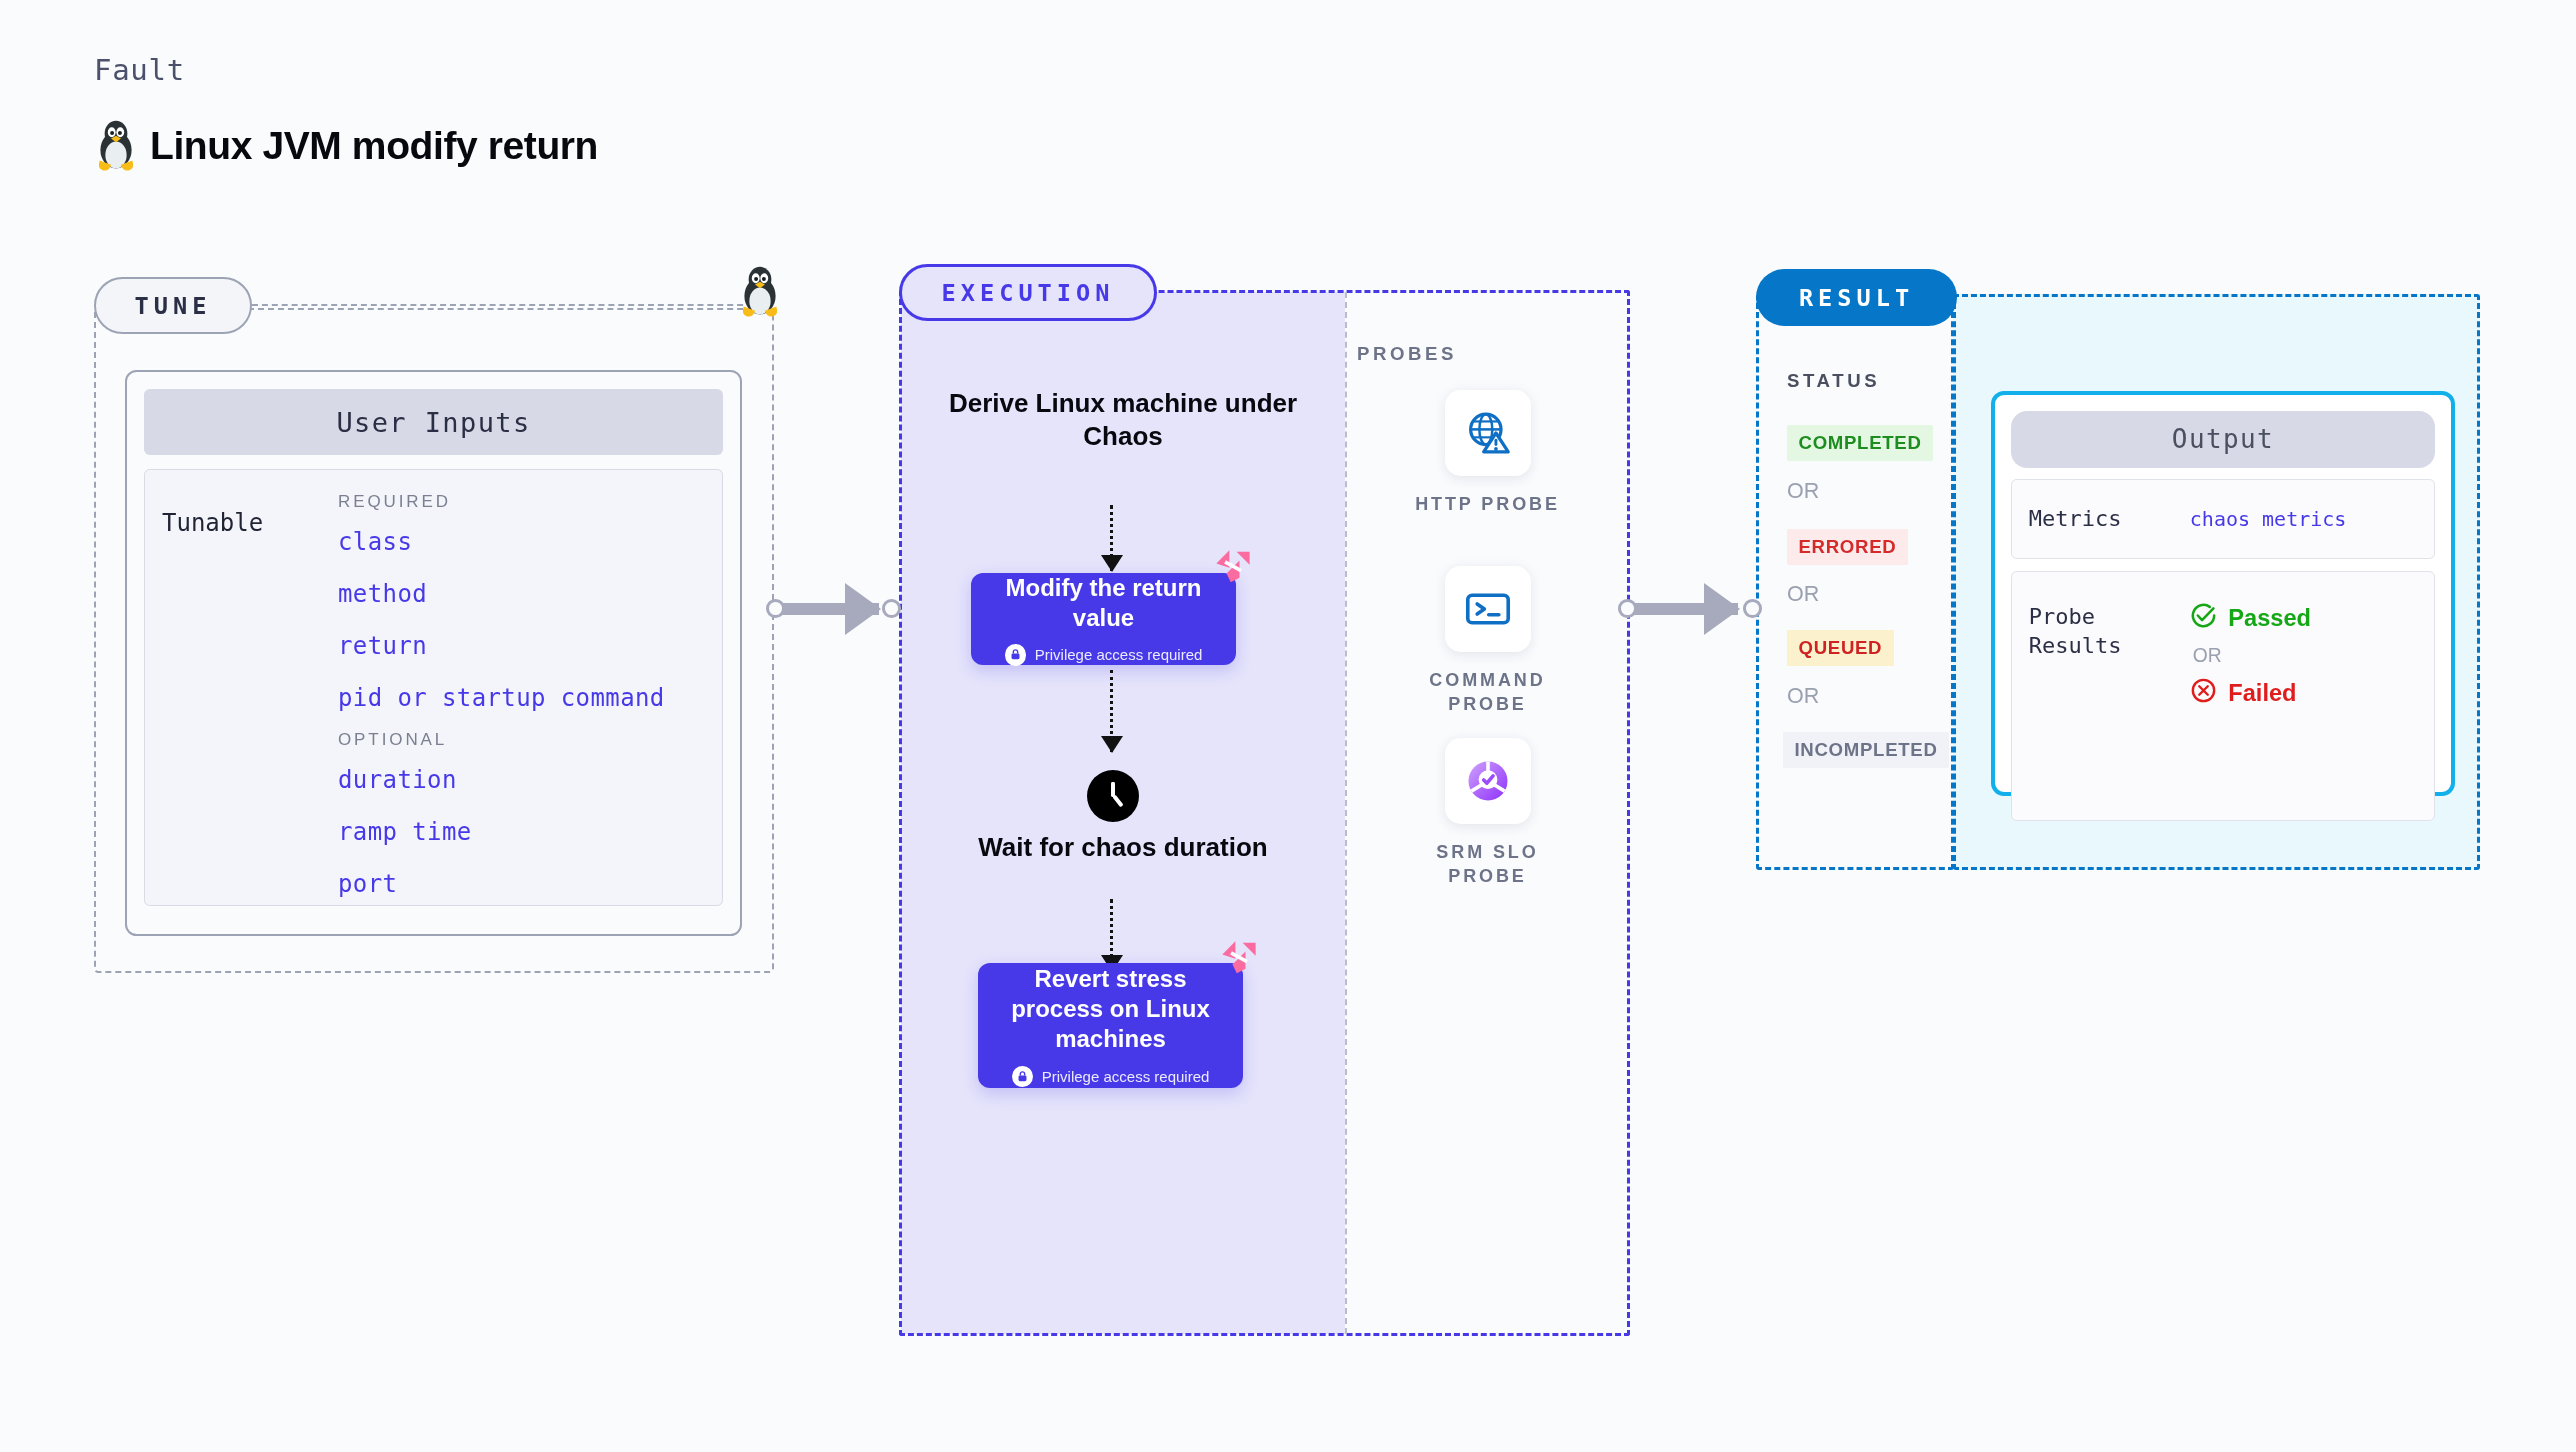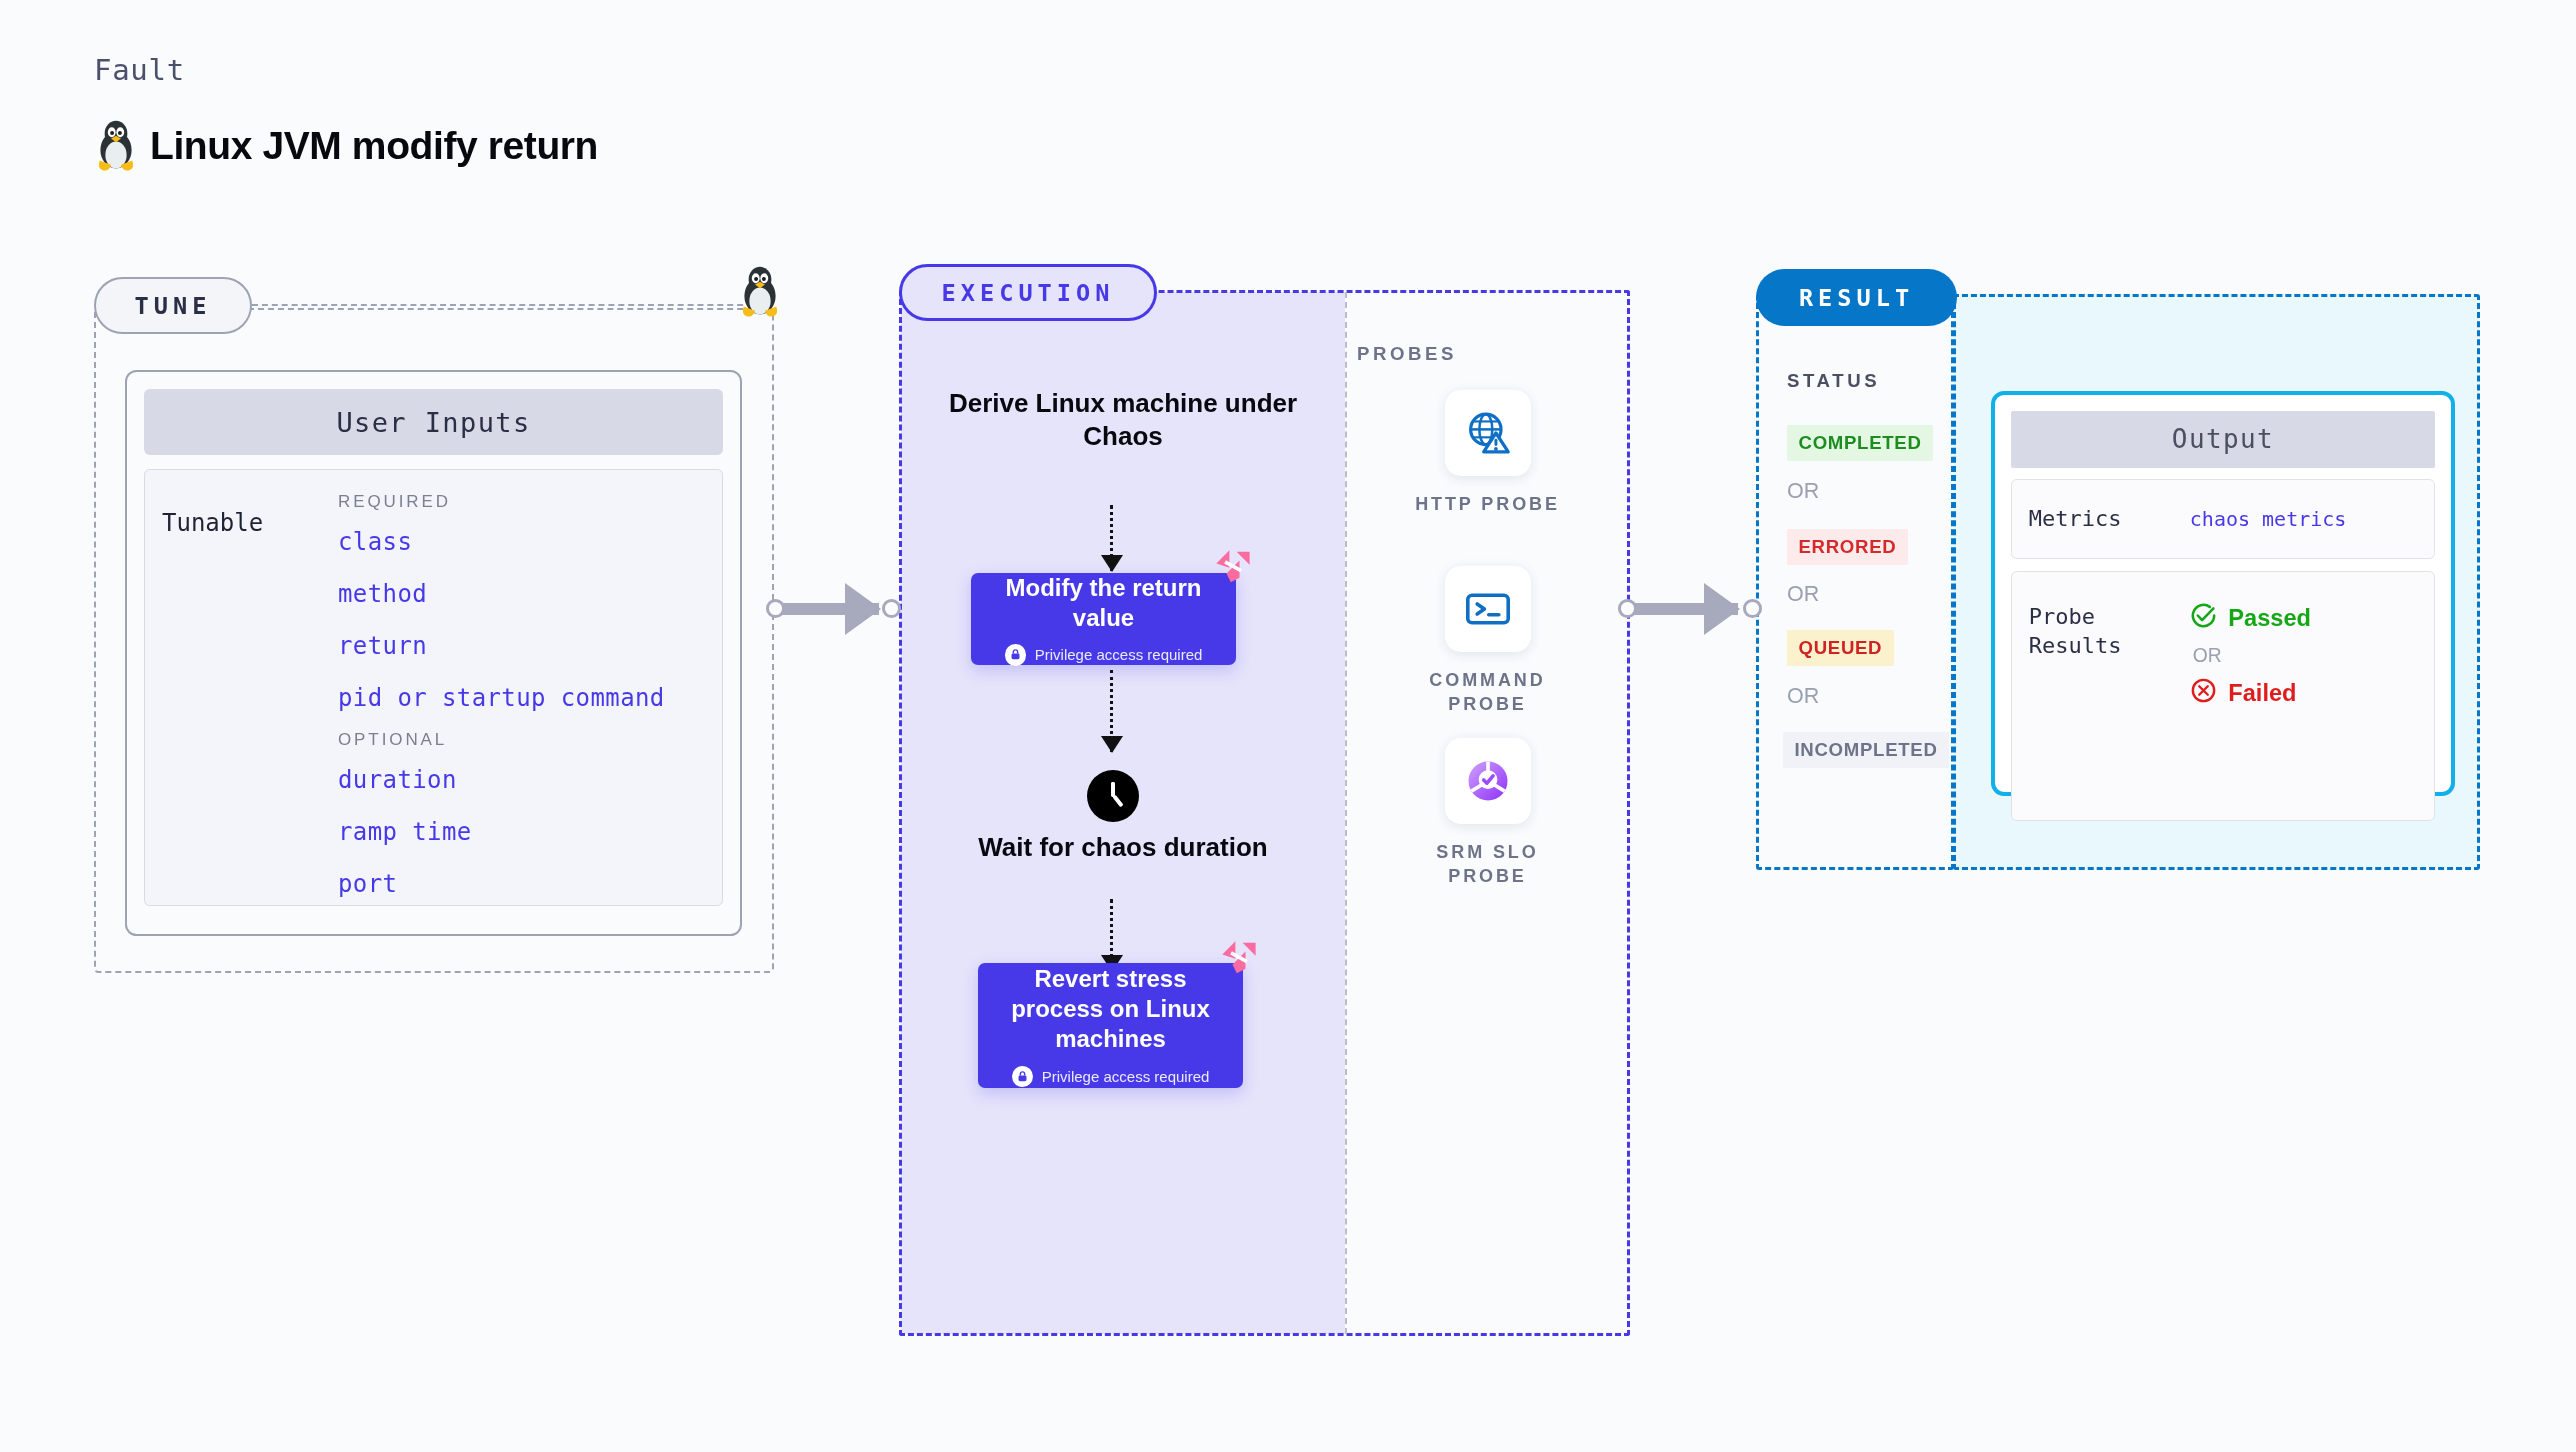--- a/index.html
+++ b/index.html
@@ -126,21 +126,21 @@
     position: absolute; left: 0; top: 0; width: 0; height: 100%;
     border-left: 3.6px dotted #111;
   }
   .dotted-arrow .tip {
     position: absolute; left: -9.3px; bottom: -1.4px; width: 0; height: 0;
     border-left: 11.5px solid transparent; border-right: 11.5px solid transparent;
     border-top: 17px solid #111;
   }
 
   .action-box {
-    position: absolute; background: #4739e8; border-radius: 7px;
+    position: absolute; background: #4739e8; border-radius: 12px;
     box-shadow: 0 5.7px 15.8px rgba(71,57,232,0.22);
     display: flex; flex-direction: column; align-items: center; justify-content: center;
     box-sizing: border-box; padding: 13px 18.6px; z-index: 4;
   }
   .action-title {
     color: #fff; font-size: 24px; font-weight: bold; text-align: center;
     line-height: 1.25;
   }
   .action-sub {
     display: flex; align-items: center; gap: 8.6px; margin-top: 11.5px;
@@ -218,21 +218,21 @@
     position: absolute; font-size: 21.5px; color: #9aa0b0;
     font-family: "Liberation Sans", sans-serif;
   }
 
   .output-card {
     position: absolute; left: 1991px; top: 391px; width: 464px; height: 405px;
     background: #fff; border: 4.3px solid #12b0ea; border-radius: 13px;
     box-sizing: border-box; padding: 15.8px;
   }
   .output-header {
-    height: 57px; background: #d7d9e6; border-radius: 2px;
+    height: 57px; background: #d7d9e6; border-radius: 16px;
     display: flex; align-items: center; justify-content: center;
     font-family: "DejaVu Sans Mono", monospace;
     font-size: 26px; color: #4b5060; letter-spacing: 1.4px;
   }
   .output-row {
     margin-top: 11.5px; border: 1.4px solid #e0e2ea; border-radius: 5.7px;
     background: #fbfbfd; box-sizing: border-box;
     display: flex; padding: 30px 17px;
   }
   .row-key {

